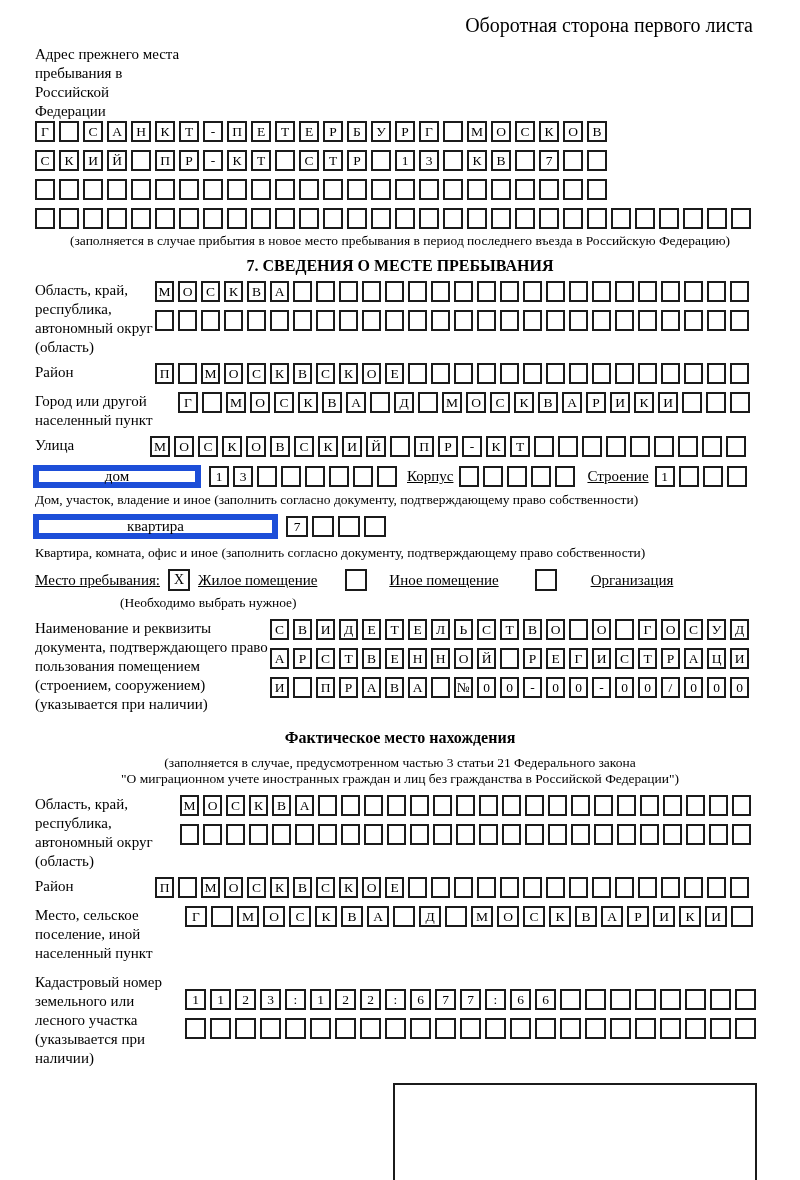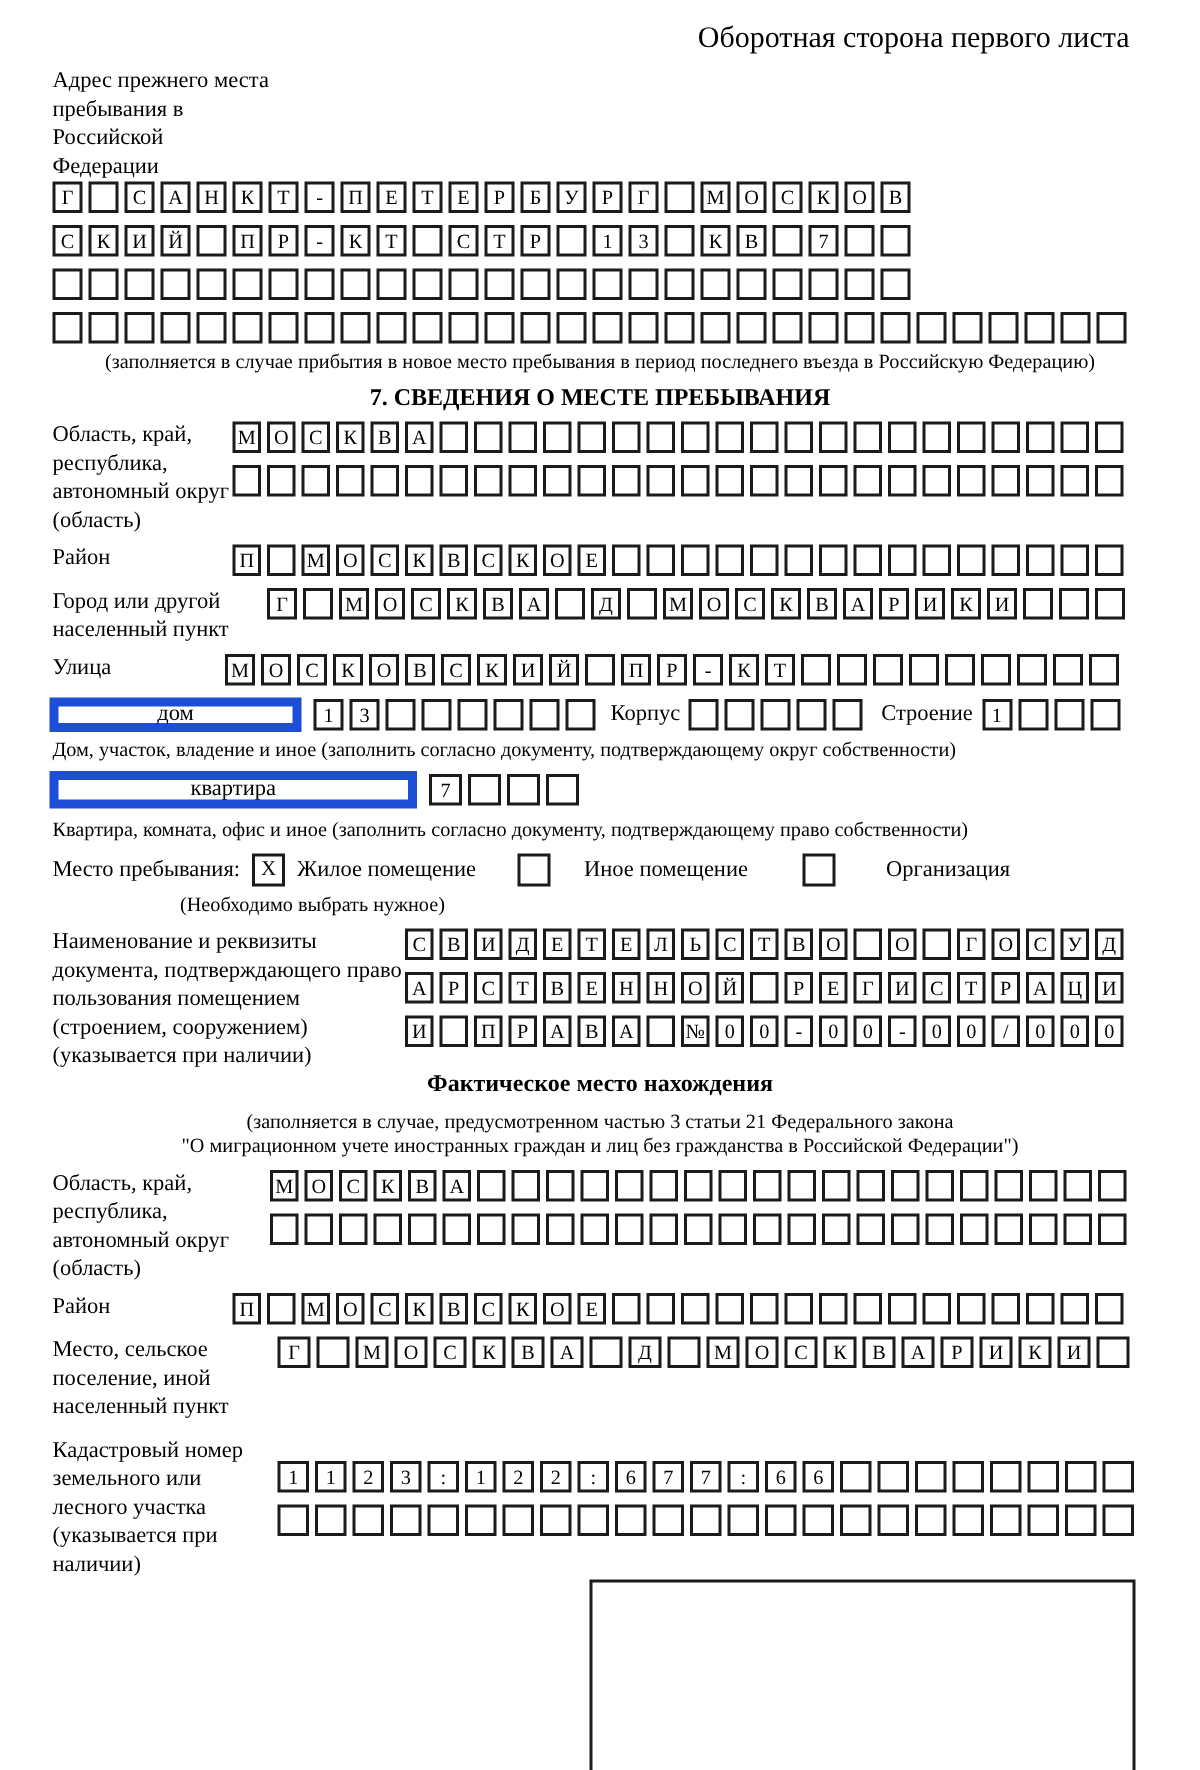--- a/index.html
+++ b/index.html
@@ -18,30 +18,30 @@
           font-size:13.5px; line-height:1; }
 
   .caption { font-size:13.5px; }
   .caption.center { text-align:center; }
   .sect-title { text-align:center; font-weight:bold; font-size:16px; }
 
   .widebox { box-sizing:border-box; border:6px solid #1d4ed8; height:23px;
              display:flex; align-items:center; justify-content:center; font-size:15px; flex:0 0 auto; }
 
   .inline-row { display:flex; align-items:center; }
-  .inline-label { font-size:15px; white-space:nowrap; }
+  .inline-label { font-size:15px; white-space:nowrap;text-decoration:underline; }
 
   .checkbox { box-sizing:border-box; width:22px; height:22px; border:2px solid #1b1b1b;
               display:inline-flex; align-items:center; justify-content:center; font-size:14px; flex:0 0 auto; }
 
   .stamp-area { width:370px; margin-left:358px; }
   .stamp-box { box-sizing:border-box; width:364px; height:178px; border:2px solid #1b1b1b; }
 
   .mb0{margin-bottom:0;} .mt4{margin-top:4px;} .mt6{margin-top:6px;} .mt8{margin-top:8px;}
-  .mt10{margin-top:10px;} .mt12{margin-top:0;} .mt20{margin-top:8px;flex-direction:column;}
+  .mt10{margin-top:10px;} .mt12{margin-top:15px;} .mt20{margin-top:8px;flex-direction:column;}
 </style>
 </head>
 <body>
 
 <div class="page">
 
   <div class="header-note">Оборотная сторона первого листа</div>
 
   <div class="fieldblock mt20">
     <div class="flabel" style="width:145px">Адрес прежнего места пребывания в Российской Федерации</div>
@@ -340,21 +340,21 @@
         <span class="cell"></span>
       </div>
     <div class="inline-label" style="margin-left:12px; margin-right:6px">Строение</div>
     <div class="cells mb0">
         <span class="cell">1</span>
         <span class="cell"></span>
         <span class="cell"></span>
         <span class="cell"></span>
       </div>
   </div>
-  <div class="caption mt4">Дом, участок, владение и иное (заполнить согласно документу, подтверждающему округ собственности)</div>
+  <div class="caption mt4">Дом, участок, владение и иное (заполнить согласно документу, подтверждающему право собственности)</div>
 
   <div class="inline-row mt6" style="margin-left:-2px">
     <div class="widebox" style="width:245px; height:25px">
       <span>квартира</span>
     </div>
     <div class="cells mb0" style="margin-left:8px; --cw:22px">
         <span class="cell">7</span>
         <span class="cell"></span>
         <span class="cell"></span>
         <span class="cell"></span>

